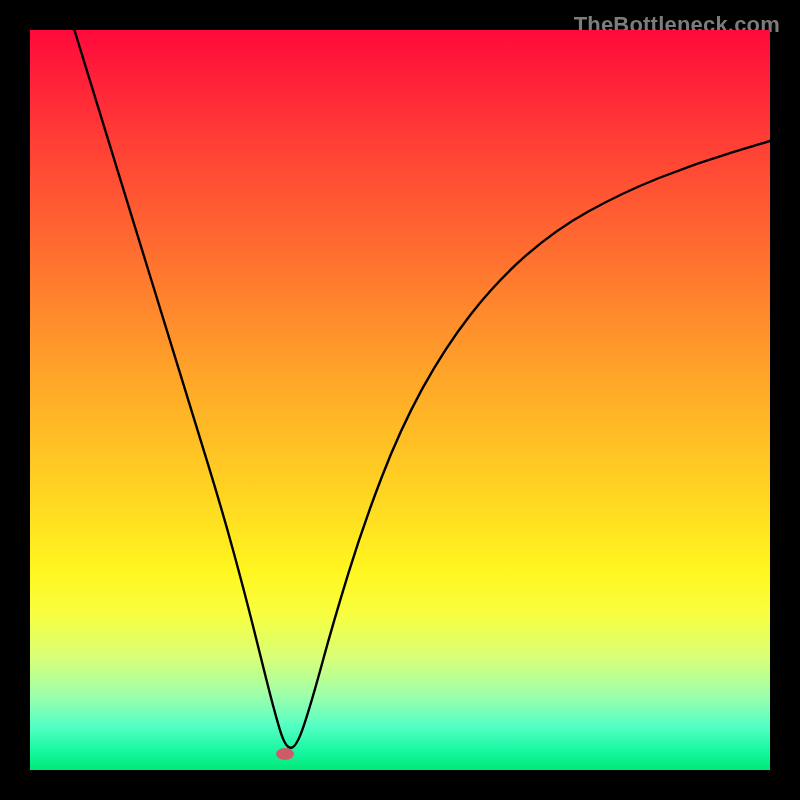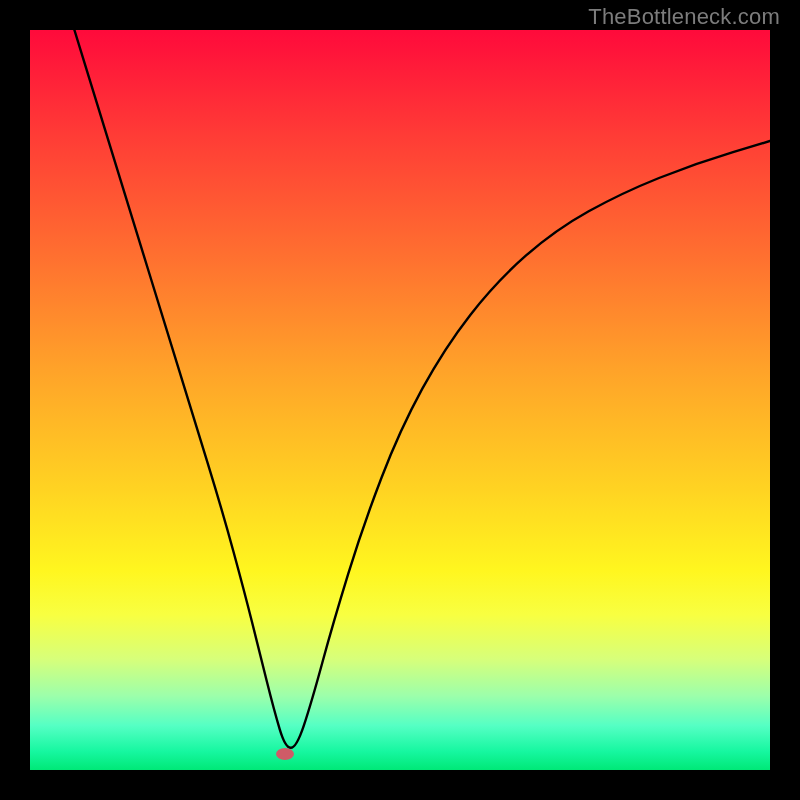--- a/index.html
+++ b/index.html
@@ -28,26 +28,26 @@
   .gradient {
     position: absolute;
     inset: 0;
   }
   .curve-svg {
     position: absolute;
     inset: 0;
   }
   .watermark {
     position: absolute;
-    top: 4px;
+    top: 12px;
     right: 20px;
     color: #7c7c7c;
     font-size: 22px;
     letter-spacing: 0.2px;
-    font-weight: 400;
+    font-weight: 700;
   }
   .marker {
     position: absolute;
     width: 18px;
     height: 12px;
     background: #cf5b67;
     border-radius: 50%;
     transform: translate(-50%, -50%);
   }
 </style>

